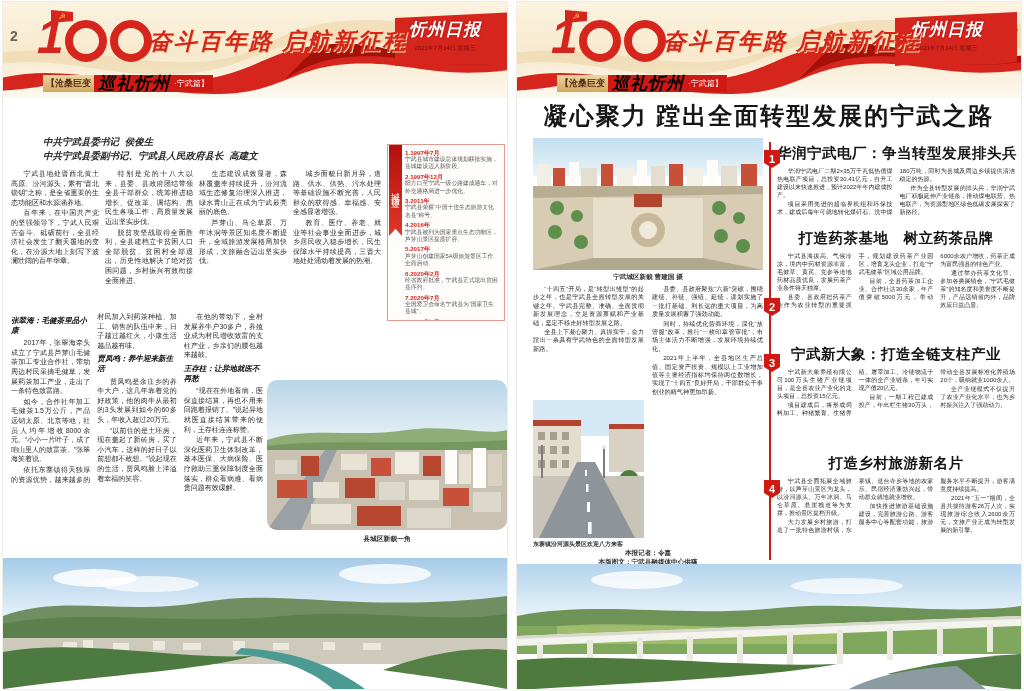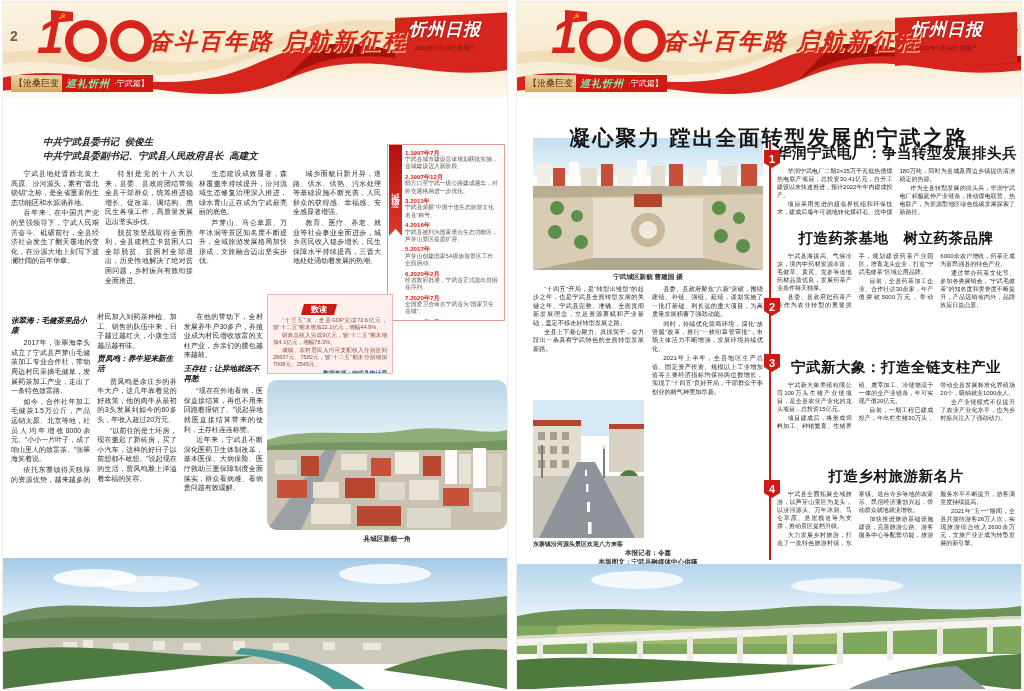--- a/index.html
+++ b/index.html
@@ -17,26 +17,26 @@
   .slogan{position:absolute;top:24px;left:140px;width:270px;text-align:center;font-size:23px;font-weight:900;font-style:italic;color:#d6251d;letter-spacing:2px;text-shadow:1px 1px 0 #f3d9a0;z-index:3;white-space:nowrap;}
   .masthead{position:absolute;top:16px;right:10px;width:104px;text-align:center;z-index:4;}
   .masthead .mh{font-size:17px;font-weight:900;font-style:italic;color:#fff;letter-spacing:1px;text-shadow:0 0 2px #8a0e08;white-space:nowrap;}
   .masthead .dt{font-size:6px;color:#7a0d08;margin-top:3px;white-space:nowrap;}
   .pno{position:absolute;z-index:4;font-weight:bold;}
   .pnoL{top:26px;left:7px;font-size:14px;color:#6b6257;}
   .pnoR{top:22px;right:3px;font-size:17px;font-style:italic;color:#d6251d;}
 
   
   .tag{position:absolute;top:73px;left:8px;display:flex;align-items:stretch;height:17px;z-index:5;}
-  .tag .ta{background:linear-gradient(180deg,#ecd5a4,#d2a95f);color:#5a2c12;font-weight:normal;font-size:9px;line-height:17px;padding:0 3px;}
-  .tag .tb{background:#cf1a14;color:#86efac;font-weight:900;font-style:italic;font-size:10px;line-height:17px;padding:0 4px;letter-spacing:1px;}
+  .tag .ta{background:linear-gradient(180deg,#ecd5a4,#d2a95f);color:#5a2c12;font-weight:bold;font-size:9px;line-height:17px;padding:0 3px;margin-left:32px;}
+  .tag .tb{background:#cf1a14;color:#000000;font-weight:900;font-style:italic;font-size:17px;line-height:17px;padding:0 4px;letter-spacing:1px;}
   .tag .tc{background:#cf1a14;color:#fff;font-size:8px;line-height:17px;padding:0 4px 0 0;}
   .bigtitle{position:absolute;left:0;width:504px;text-align:center;color:#161616;font-weight:900;white-space:nowrap;z-index:2;}
   #pageL .bigtitle{top:96px;font-size:28px;letter-spacing:7px;}
-  #pageR .bigtitle{top:98px;font-size:21px;letter-spacing:2px;margin-top:24px;}
+  #pageR .bigtitle{top:98px;font-size:24px;letter-spacing:2px;}
   .byline{position:absolute;top:134px;left:40px;width:300px;text-align:left;font-family:Liberation Mono, monospace;font-style:italic;font-weight:bold;font-size:9.5px;line-height:14px;color:#2a2a2a;}
 
   
   .txt{font-size:7px;line-height:9.6px;color:#2b2b2b;text-align:justify;overflow:hidden;}
   .bp{margin:0 0 1px 0;text-indent:1.8em;}
   .colhd{font-weight:bold;text-align:left;font-size:7.6px;margin:4px 0 3px;text-indent:0;color:#111;font-style:italic;}
 
   
   .introcols{position:absolute;top:167px;left:8px;width:370px;height:120px;column-count:4;column-gap:6px;}
   .timeline{position:absolute;top:142px;left:384px;width:118px;height:177px;border:1px solid #e09a92;background:#fffdfb;padding:4px 5px 4px 17px;box-sizing:border-box;overflow:hidden;}
@@ -139,29 +139,20 @@
       <p class="bp">依托东寨镇得天独厚的资源优势，越来越多的村民加入到药茶种植、加工、销售的队伍中来，日子越过越红火，小康生活越品越有味。</p>
       <p class="colhd">贾凤鸣：养牛迎来新生活</p>
       <p class="bp">贾凤鸣是余庄乡的养牛大户，这几年靠着党的好政策，他的肉牛从最初的3头发展到如今的60多头，年收入超过20万元。</p>
       <p class="bp">“以前住的是土坯房，现在盖起了新砖房，买了小汽车，这样的好日子以前想都不敢想。”说起现在的生活，贾凤鸣脸上洋溢着幸福的笑容。</p>
       <p class="bp">在他的带动下，全村发展养牛户30多户，养殖业成为村民增收致富的支柱产业，乡亲们的腰包越来越鼓。</p>
       <p class="colhd">王存柱：让异地就医不再愁</p>
       <p class="bp">“现在在外地看病，医保直接结算，再也不用来回跑着报销了。”说起异地就医直接结算带来的便利，王存柱连连称赞。</p>
       <p class="bp">近年来，宁武县不断深化医药卫生体制改革，基本医保、大病保险、医疗救助三重保障制度全面落实，群众看病难、看病贵问题有效缓解。</p>
     </div>
 
-  <div class="shudu">
-    <span class="sdtag">数读</span>
-    <div>
-        <p class="bp">“十三五”末，全县GDP完成72.6亿元，较“十二五”期末增加22.1亿元，增幅44.9%。</p>
-        <p class="bp">财政总收入完成9亿元，较“十二五”期末增加4.1亿元，增幅78.3%。</p>
-        <p class="bp">城镇、农村居民人均可支配收入分别达到28637元、7582元，较“十二五”期末分别增加7008元、2545元。</p>
-      </div>
-    <p class="src">数据来源：宁武县统计局</p>
-  </div>
 
   <div class="photo1">
     <svg width="240" height="150" viewBox="0 0 240 150">
       <defs>
           <linearGradient id="sk1" x1="0" y1="0" x2="0" y2="1">
             <stop offset="0" stop-color="#b9d6e8"></stop>
             <stop offset="1" stop-color="#eaf3f7"></stop>
           </linearGradient>
         </defs>
       <rect width="240" height="66" fill="url(#sk1)"></rect>
@@ -372,21 +363,21 @@
       </div>
 
     <p class="shead s2h" style="margin-top:6px">打造药茶基地　树立药茶品牌</p>
     <div class="txt scols" style="column-count:3;height:88px;font-size:6px;line-height:8px;">
         <p class="bp">宁武县海拔高、气候冷凉，境内中药材资源丰富，毛健草、黄芪、党参等道地药材品质优良，发展药茶产业条件得天独厚。</p>
         <p class="bp">县委、县政府把药茶产业作为农业转型的重要抓手，规划建设药茶产业园区，培育龙头企业，打造“宁武毛健茶”区域公用品牌。</p>
         <p class="bp">目前，全县药茶加工企业、合作社达30余家，年产值突破5000万元，带动6000余农户增收，药茶正成为富民强县的特色产业。</p>
         <p class="bp">通过举办药茶文化节、参加各类展销会，“宁武毛健茶”的知名度和美誉度不断提升，产品远销省内外，品牌效应日益凸显。</p>
       </div>
 
-    <p class="shead s2h" style="margin-top:18px">宁武新大象：打造全链支柱产业</p>
+    <p class="shead s2h" style="margin-top:5px">宁武新大象：打造全链支柱产业</p>
     <div class="txt scols" style="column-count:3;height:80px;font-size:6px;line-height:8px;">
         <p class="bp">宁武新大象养殖有限公司100万头生猪产业链项目，是全县农业产业化的龙头项目，总投资15亿元。</p>
         <p class="bp">项目建成后，将形成饲料加工、种猪繁育、生猪养殖、屠宰加工、冷链物流于一体的全产业链条，年可实现产值20亿元。</p>
         <p class="bp">目前，一期工程已建成投产，年出栏生猪30万头，带动全县发展标准化养殖场20个，吸纳就业1000余人。</p>
         <p class="bp">全产业链模式不仅提升了农业产业化水平，也为乡村振兴注入了强劲动力。</p>
       </div>
 
     <p class="shead s2h" style="margin-top:6px">打造乡村旅游新名片</p>
     <div class="txt scols" style="column-count:3;height:106px;font-size:6px;line-height:8px;">
         <p class="bp">宁武县全面拓展全域旅游，以芦芽山景区为龙头，以汾河源头、万年冰洞、马仑草原、悬崖栈道等为支撑，推动景区提档升级。</p>

